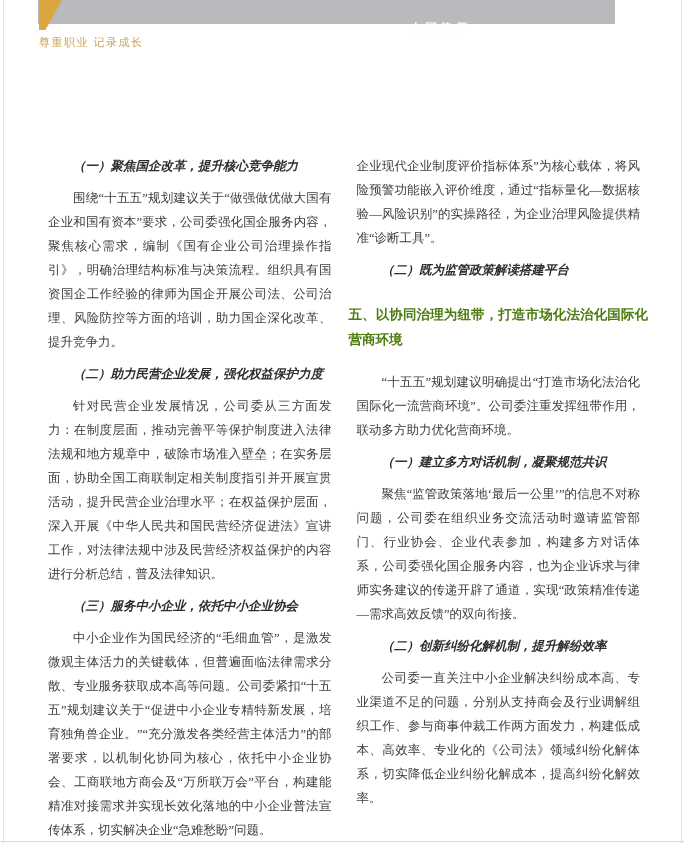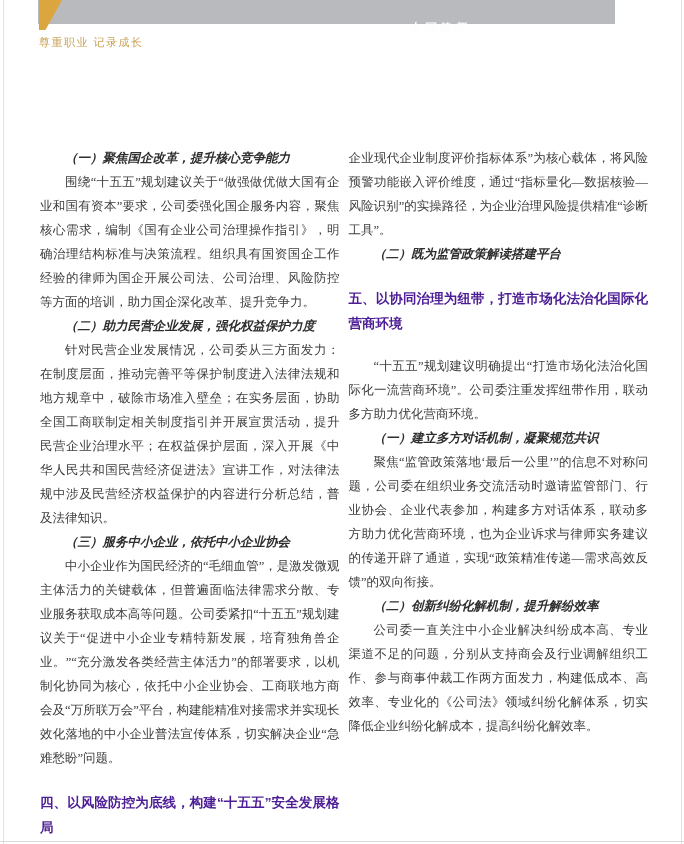--- a/index.html
+++ b/index.html
@@ -31,31 +31,31 @@
     font-family:"Liberation Sans","DejaVu Sans",sans-serif;
   }
 
   
   .columns {
     position:absolute; left:40px; top:146px; width:608px;
     display:flex; gap:9px; align-items:flex-start;
   }
   .col { flex:1 1 0; min-width:0; }
 
-  p { margin:0; }
+  p { margin:8px; }
   .para, .para-cont, .subhead {
     font-size:12.5px; line-height:24px; color:#3c3c3c;
     text-align:justify; word-break:break-all;
   }
   .para { text-indent:2em; }
   .para-cont { text-indent:0; }
   .subhead { text-indent:2em; font-weight:bold; font-style:italic; color:#2e2e2e; }
   .section-heading {
     font-family:"Liberation Sans","DejaVu Sans",sans-serif;
-    font-size:13.5px; line-height:25px; font-weight:bold; color:#4c1d95;
+    font-size:13.5px; line-height:25px; font-weight:bold; color:#4d7c0f;
     margin:20px 0 18px 0; text-align:justify; word-break:break-all;
   }
 </style>
 </head>
 <body>
 
 <div class="page">
   <div class="edge-left"></div>
   <div class="edge-right"></div>
   <div class="edge-bottom"></div>
@@ -78,19 +78,19 @@
       <h2 class="section-heading">四、以风险防控为底线，构建“十五五”安全发展格局</h2>
 
     </div>
 
     <div class="col">
       <p class="para-cont">企业现代企业制度评价指标体系”为核心载体，将风险预警功能嵌入评价维度，通过“指标量化—数据核验—风险识别”的实操路径，为企业治理风险提供精准“诊断工具”。</p>
       <p class="subhead">（二）既为监管政策解读搭建平台</p>
       <h2 class="section-heading">五、以协同治理为纽带，打造市场化法治化国际化营商环境</h2>
       <p class="para">“十五五”规划建议明确提出“打造市场化法治化国际化一流营商环境”。公司委注重发挥纽带作用，联动多方助力优化营商环境。</p>
       <p class="subhead">（一）建立多方对话机制，凝聚规范共识</p>
-      <p class="para">聚焦“监管政策落地‘最后一公里’”的信息不对称问题，公司委在组织业务交流活动时邀请监管部门、行业协会、企业代表参加，构建多方对话体系，联动多方助力优化营商环境，也为企业诉求与律师实务建议的传递开辟了通道，实现“政策精准传递—需求高效反馈”的双向衔接。</p>
+      <p class="para">聚焦“监管政策落地‘最后一公里’”的信息不对称问题，公司委在组织业务交流活动时邀请监管部门、行业协会、企业代表参加，构建多方对话体系，公司委强化国企服务内容，也为企业诉求与律师实务建议的传递开辟了通道，实现“政策精准传递—需求高效反馈”的双向衔接。</p>
       <p class="subhead">（二）创新纠纷化解机制，提升解纷效率</p>
       <p class="para">公司委一直关注中小企业解决纠纷成本高、专业渠道不足的问题，分别从支持商会及行业调解组织工作、参与商事仲裁工作两方面发力，构建低成本、高效率、专业化的《公司法》领域纠纷化解体系，切实降低企业纠纷化解成本，提高纠纷化解效率。</p>
 
     </div>
   </main>
 </div>
 
 </body></html>

